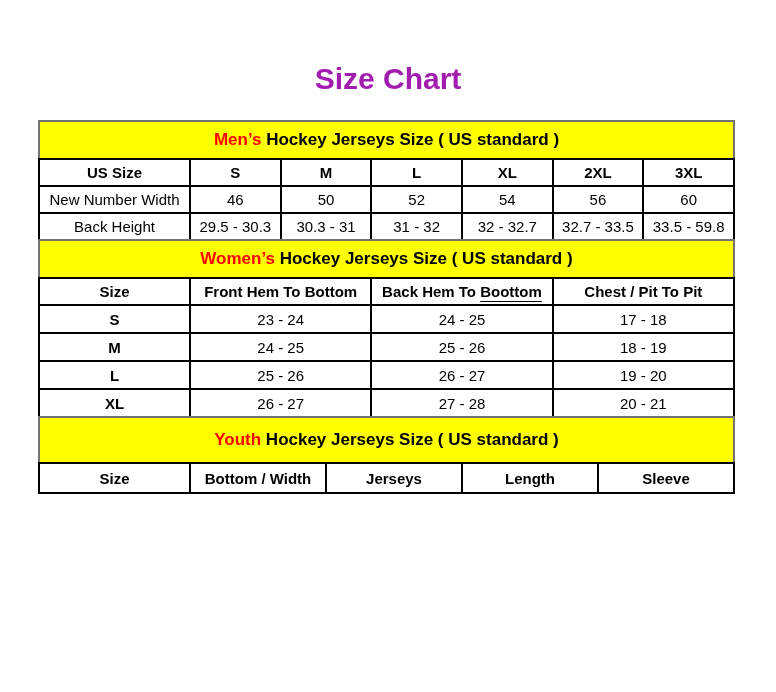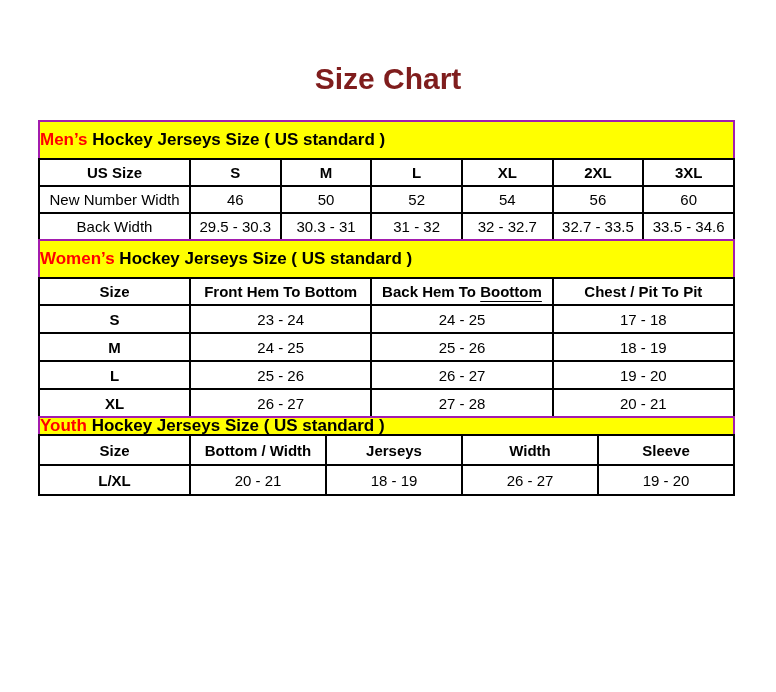--- a/index.html
+++ b/index.html
@@ -10,44 +10,45 @@
     height: 692px;
     font-family: "Liberation Sans", sans-serif;
     color: #000000;
     overflow: hidden;
   }
   .page-title {
     margin: 62px 0 0 0;
     text-align: center;
     font-size: 30px;
     font-weight: bold;
-    color: #7f1d1d;
+    color: #a21caf;
     letter-spacing: 0px;
     line-height: 34px;
   }
   .chart-wrap {
     width: 697px;
     margin: 24px 0 0 38px;
   }
   .section { margin-top: -2px; }
   .section:first-child { margin-top: 0; }
   .banner {
     box-sizing: border-box;
-    border: 2px solid #a21caf;
+    border: 2px solid #737373;
     background: #FFFF00;
     height: 40px;
     display: flex;
     align-items: center;
+    justify-content: center;
     font-size: 17px;
     font-weight: bold;
     color: #000000;
     white-space: pre;
   }
   .banner .red { color: #FF0000; }
-  .section-youth .banner { height: 20px; }
+  .section-youth .banner { height: 48px; }
   table.tbl {
     table-layout: fixed;
     width: 697px;
     border-collapse: collapse;
     margin-top: -2px;
     background: #ffffff;
     border-radius: 28px;
   }
   .tbl th, .tbl td {
     border: 2px solid #000000;
@@ -98,27 +99,27 @@
           <tr>
             <td>New Number Width</td>
             <td>46</td>
             <td>50</td>
             <td>52</td>
             <td>54</td>
             <td>56</td>
             <td>60</td>
           </tr>
           <tr>
-            <td>Back Width</td>
+            <td>Back Height</td>
             <td>29.5 - 30.3</td>
             <td>30.3 - 31</td>
             <td>31 - 32</td>
             <td>32 - 32.7</td>
             <td>32.7 - 33.5</td>
-            <td>33.5 - 34.6</td>
+            <td>33.5 - 59.8</td>
           </tr>
         </tbody>
     </table>
   </div>
 
   <div class="section section-womens">
     <div class="banner"><span class="red">Women’s</span><span> Hockey Jerseys Size ( US standard )</span></div>
     <table class="tbl tbl-womens">
       <thead>
           <tr>
@@ -158,29 +159,22 @@
   </div>
 
   <div class="section section-youth">
     <div class="banner"><span class="red">Youth</span><span> Hockey Jerseys Size ( US standard )</span></div>
     <table class="tbl tbl-youth">
       <thead>
           <tr>
             <th>Size</th>
             <th>Bottom / Width</th>
             <th>Jerseys</th>
-            <th>Width</th>
+            <th>Length</th>
             <th>Sleeve</th>
           </tr>
         </thead>
       <tbody>
-          <tr>
-            <td>L/XL</td>
-            <td>20 - 21</td>
-            <td>18 - 19</td>
-            <td>26 - 27</td>
-            <td>19 - 20</td>
-          </tr>
         </tbody>
     </table>
   </div>
 
 </div>
 
 </body></html>

